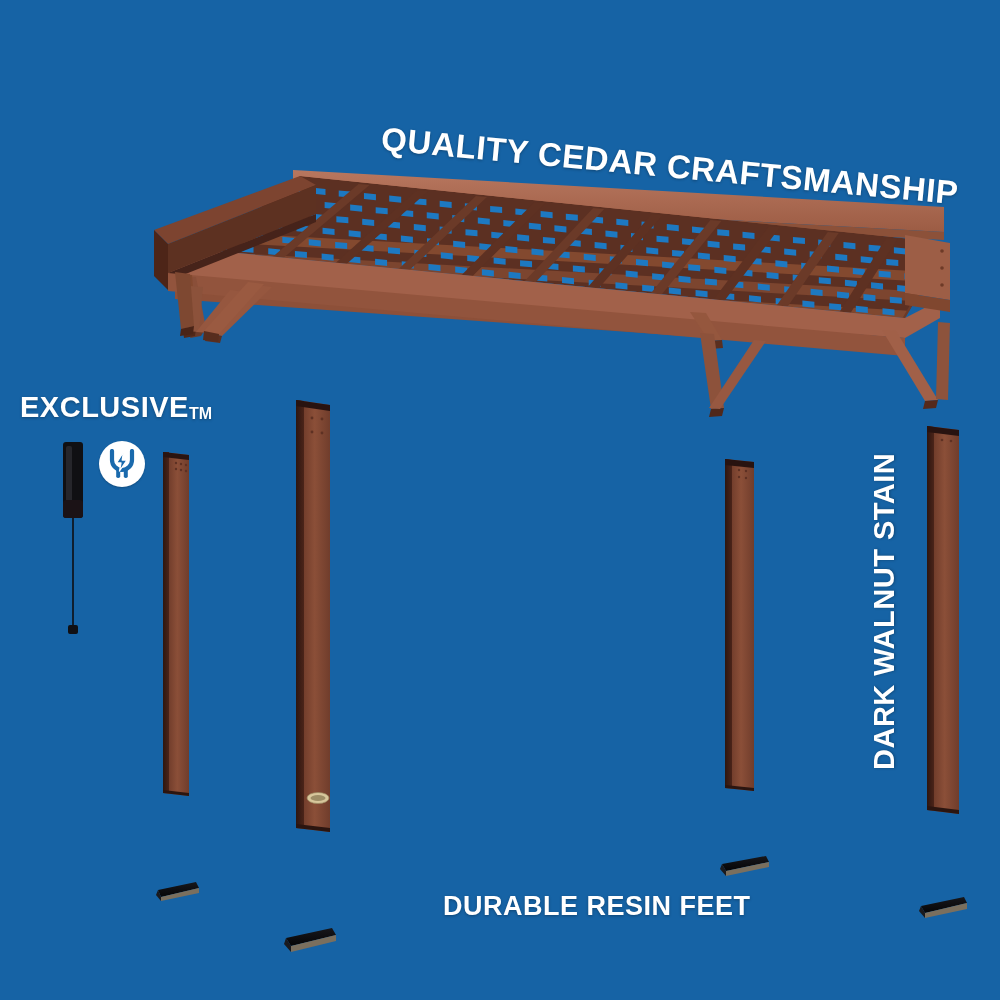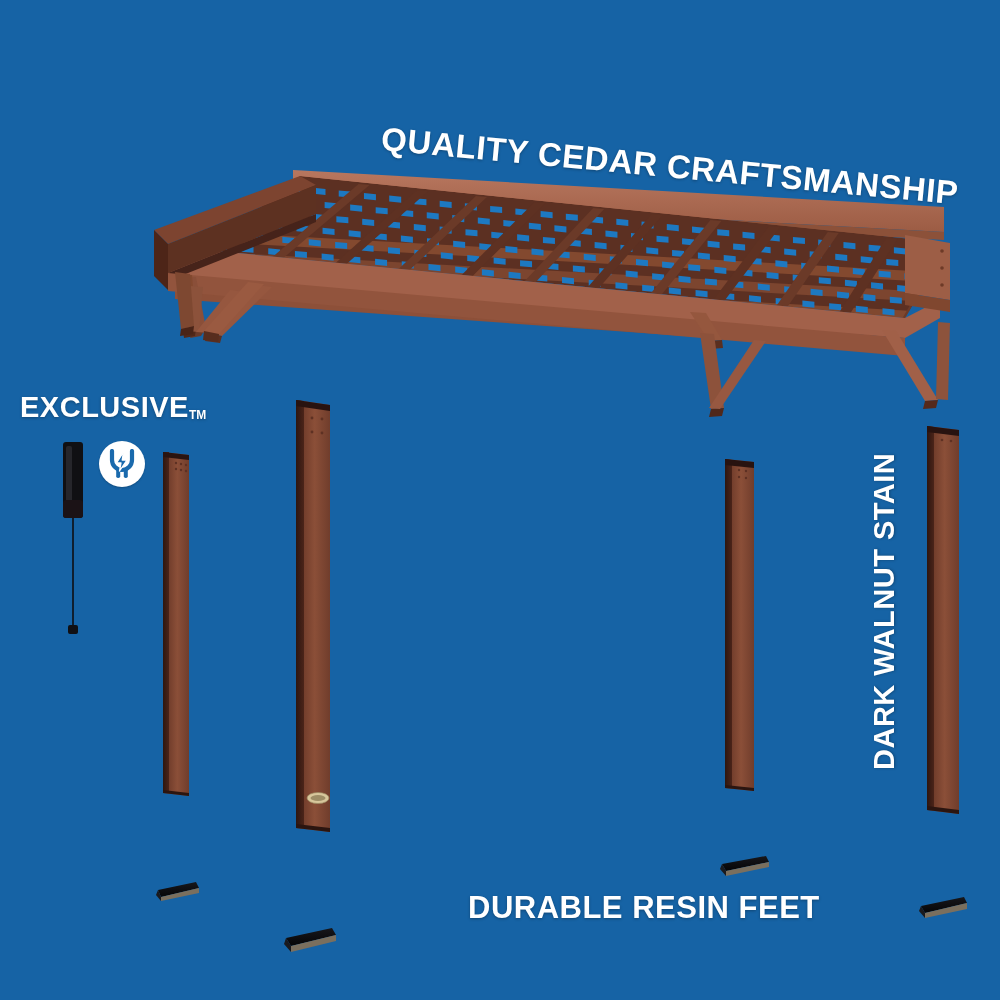--- a/index.html
+++ b/index.html
@@ -31,37 +31,37 @@
     transform-origin:left top;
   }
 
   
   #lbl-powerport{
     left:20px; top:358px;
     font-size:29px;
     line-height:33px;
   }
   #lbl-powerport .tm{
-    font-size:12px;
+    font-size:16px;
     vertical-align:-2px;
     letter-spacing:0;
   }
 
   
   #lbl-stain{
     left:869px; top:770px;
     font-size:29px;
     transform:rotate(-90deg);
     transform-origin:left top;
   }
 
   
   #lbl-feet{
-    left:468px; top:892px;
-    font-size:31px;
+    left:443px; top:892px;
+    font-size:27px;
   }
 
   
   #badge-powerport{
     position:absolute;
     left:99px; top:441px;
     width:46px;height:46px;border-radius:50%;
     background:#ffffff;
     box-shadow:0 1px 2px rgba(0,0,0,.22);
   }

